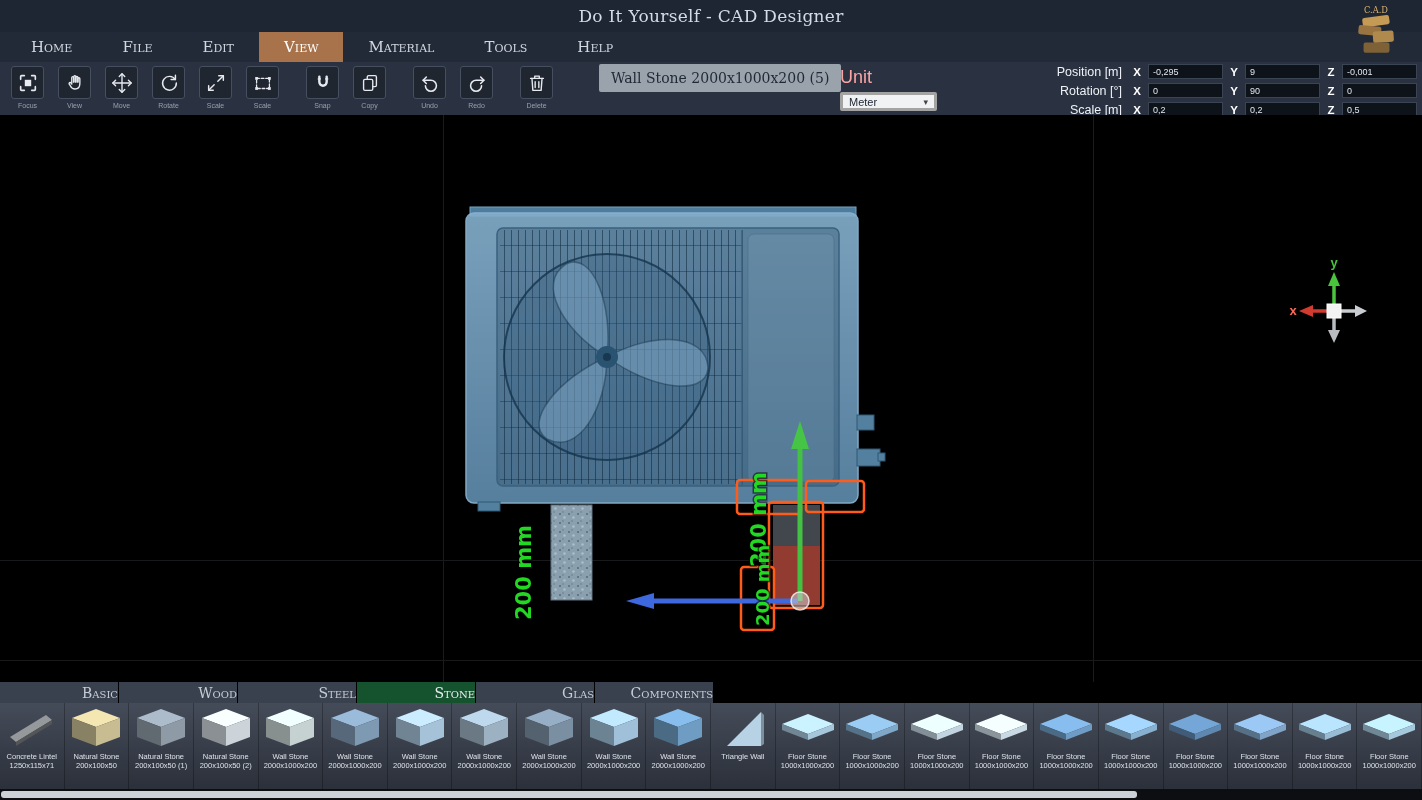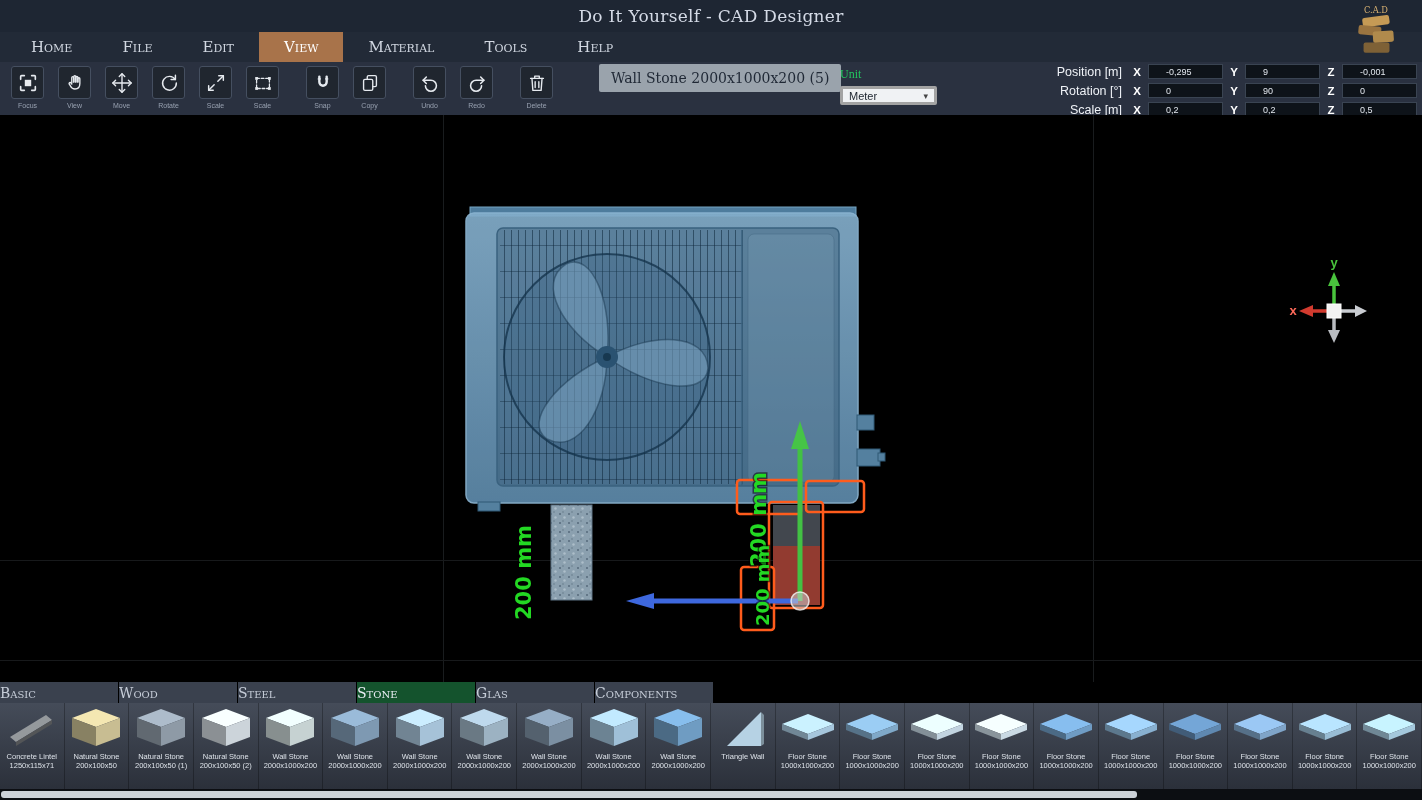--- a/index.html
+++ b/index.html
@@ -25,42 +25,42 @@
   .tb{width:47px;display:flex;flex-direction:column;align-items:center;cursor:default}
   .tb .box{width:33px;height:33px;border:1px solid #454f60;background:#20262f;border-radius:3px;
     display:flex;align-items:center;justify-content:center}
   .tb .lb{font-size:7px;color:#98a1b0;margin-top:3px}
   .tb.grp{margin-left:13px}
 
   .sel-pill{position:absolute;left:599px;top:2px;height:21px;padding:14px 12px;background:#9aa3ac;
     border-radius:2px;color:#1f2835;font-family:"DejaVu Serif",serif;font-size:14px;
     display:flex;align-items:center}
   .unit-wrap{position:absolute;left:840px;top:5px}
-  .unit-label{color:#22c55e;font-family:Liberation Serif, serif;font-size:12px}
+  .unit-label{color:#fca5a5;font-family:Liberation Sans, sans-serif;font-size:18px}
   .unit-select{margin-top:4px;width:97px;height:19px;background:#f0f2f4;border:3px solid #a3a3a3;
     border-radius:2px;color:#1c242e;font-size:11px;display:flex;align-items:center;
     padding:0 6px;justify-content:space-between;cursor:default}
   .unit-select .caret{font-size:9px;color:#444}
 
   .transform{position:absolute;right:5px;top:2px}
   .trow{display:flex;align-items:center;height:15px;margin-bottom:4px;justify-content:flex-end}
   .t-label{color:#eef1f6;font-size:12.5px;margin-right:4px;white-space:pre}
   .axis{color:#fff;font-size:11.5px;font-weight:bold;width:12px;text-align:center;margin:0 5px}
   .tin{width:75px;height:15px;background:#0e1319;border:1px solid #3a4452;color:#e2e7ee;
-    font-size:9px;padding:0 17px;font-family:"Liberation Sans",sans-serif}
+    font-size:9px;padding:0 4px;font-family:"Liberation Sans",sans-serif}
 
   
   .viewport{position:absolute;top:115px;left:0;width:1422px;height:567px;background:#000}
   .dim{font-family:"DejaVu Sans",sans-serif;font-weight:bold;fill:#23d823;
     paint-order:stroke;stroke:rgba(0,0,0,.55);stroke-width:3px}
 
   
   .tabs{position:absolute;top:682px;left:0;height:21px;display:flex}
   .tab{width:118px;height:21px;margin-right:1px;background:#3a414e;display:flex;align-items:center;
-    justify-content:flex-start;color:#c6cdd8;font-family:"DejaVu Serif",serif;
+    justify-content:flex-end;color:#c6cdd8;font-family:"DejaVu Serif",serif;
     font-variant:small-caps;font-size:14px;cursor:default}
   .tab.active{background:#14532d;color:#e9edf3}
 
   
   .shelf{position:absolute;top:703px;left:0;width:1422px;height:86px;
     background:linear-gradient(#454c59,#2b303a);display:flex}
   .shelf-item{flex:1 1 0;display:flex;flex-direction:column;align-items:center;
     border-right:1px solid rgba(0,0,0,.28);padding-top:3px;cursor:default}
   .thumb{width:56px;height:46px}
   .cap{font-size:7.5px;line-height:9px;color:#dde2e9;text-align:right;white-space:nowrap}

